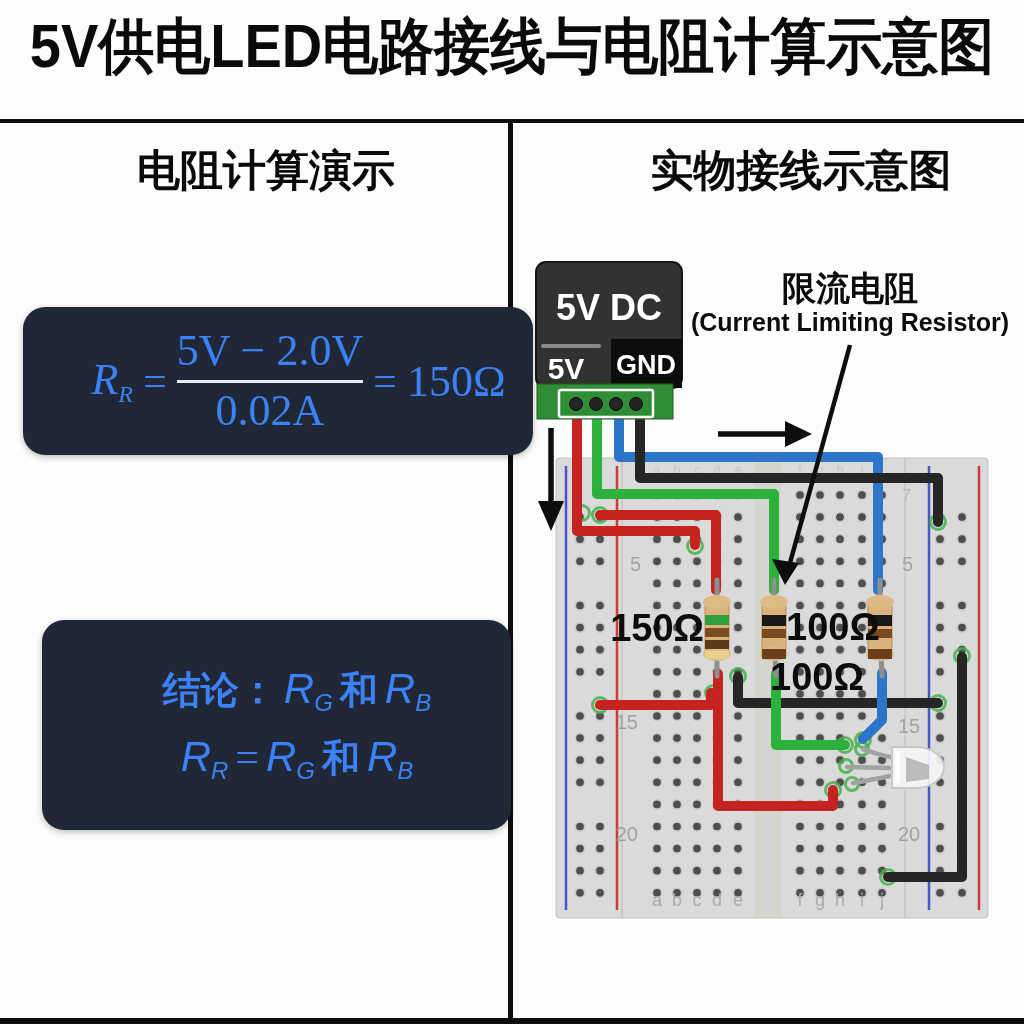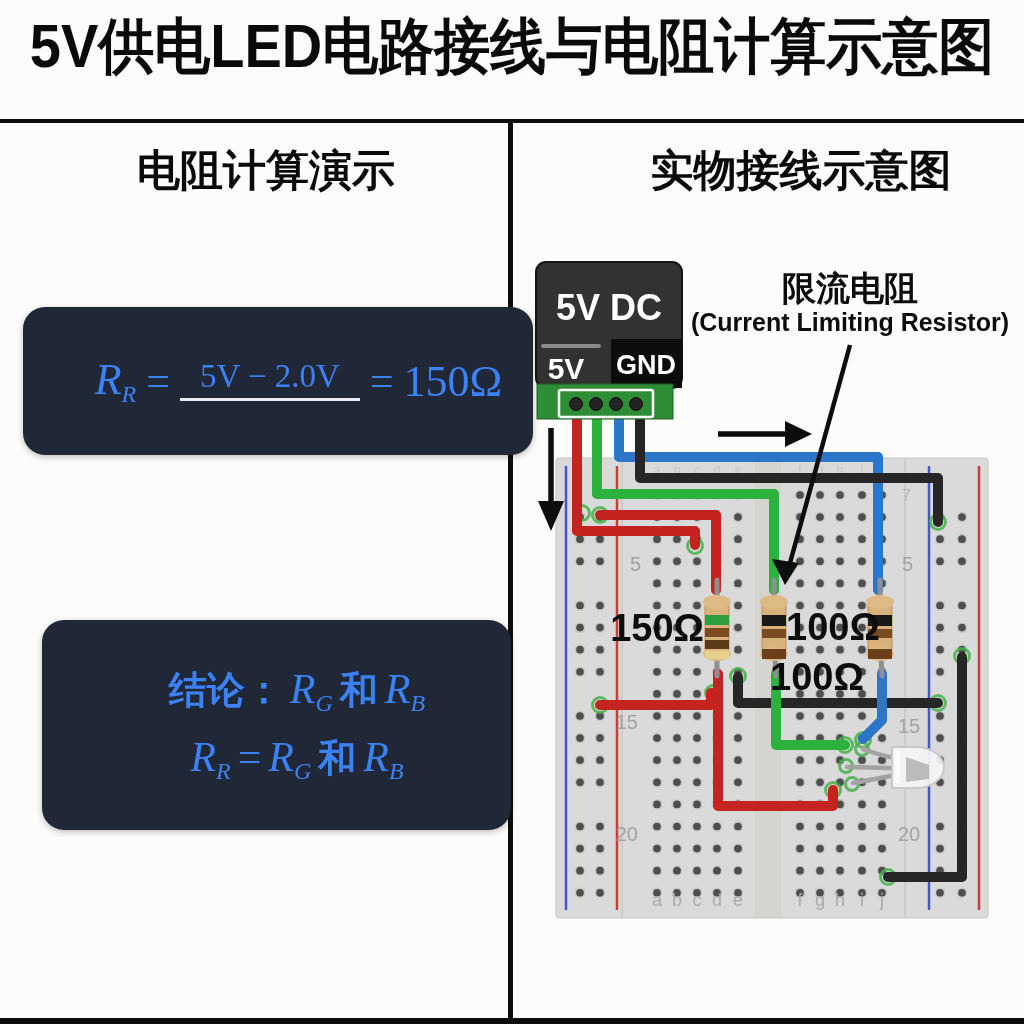--- a/index.html
+++ b/index.html
@@ -29,27 +29,27 @@
     background:var(--box-bg);border-radius:22px;color:#3b82f6;
     box-shadow:0 2px 6px rgba(0,0,0,.25);
     display:flex;align-items:center;justify-content:center;padding-left:41px;
   }
   .formula-card{left:23px;top:307px;width:469px;height:148px;}
   .formula{display:flex;align-items:center;gap:10px;font-family:"Liberation Serif",serif;}
   .mvar{font-style:italic;font-size:44px;}
   .msub{font-style:italic;font-size:24px;vertical-align:-8px;}
   .meq{font-size:42px;font-family:"Liberation Serif",serif;}
   .frac{display:flex;flex-direction:column;align-items:center;min-width:180px;}
-  .frac .num,.frac .den{font-size:33px;line-height:1.15;font-family:"Liberation Serif",serif;}
+  .frac .num,.frac .den{font-size:44px;line-height:1.15;font-family:"Liberation Serif",serif;}
   .frac .bar{width:100%;height:3px;background:#e9edf3;margin:3px 0;}
   .mres{font-size:44px;font-family:"Liberation Serif",serif;}
   .conclusion-card{left:42px;top:620px;width:428px;height:210px;flex-direction:column;gap:16px;}
   .cline{display:flex;align-items:baseline;justify-content:center;gap:7px;white-space:nowrap;}
   .cjk{font-size:38px;font-weight:800;font-family:"Liberation Sans",sans-serif;}
-  .cline .mvar{font-size:42px;font-family:Liberation Serif, serif;}
+  .cline .mvar{font-size:42px;}
   
   svg text{font-family:"Liberation Sans",sans-serif;}
   .wire{fill:none;stroke-width:10;stroke-linecap:round;stroke-linejoin:round;}
   .wred{stroke:var(--wire-red);}
   .wgreen{stroke:var(--wire-green);}
   .wblue{stroke:var(--wire-blue);}
   .wblack{stroke:var(--wire-black);}
   .lead{stroke:#8f8f8f;stroke-width:5;stroke-linecap:round;fill:none;}
   .ring{fill:none;stroke:var(--accent-ring);stroke-width:3;opacity:.85;}
   .bb-label{font-size:38px;font-weight:800;fill:#0c0c0c;}
@@ -68,20 +68,21 @@
 <div class="abs panel-heading left">电阻计算演示</div>
 <div class="abs panel-heading right">实物接线示意图</div>
 
 <div class="abs card formula-card">
   <div class="formula">
     <span class="mvar"><span>R</span><span class="msub">R</span></span>
     <span class="meq">=</span>
     <span class="frac">
       <span class="num">5V − 2.0V</span>
       <span class="bar"></span>
+      <span class="den">0.02A</span>
     </span>
     <span class="meq">=</span>
     <span class="mres">150Ω</span>
   </div>
 </div>
 
 <div class="abs card conclusion-card">
   <div class="cline">
     <span class="cjk">结论：</span>
     <span class="mvar"><span>R</span><span class="msub">G</span></span>

